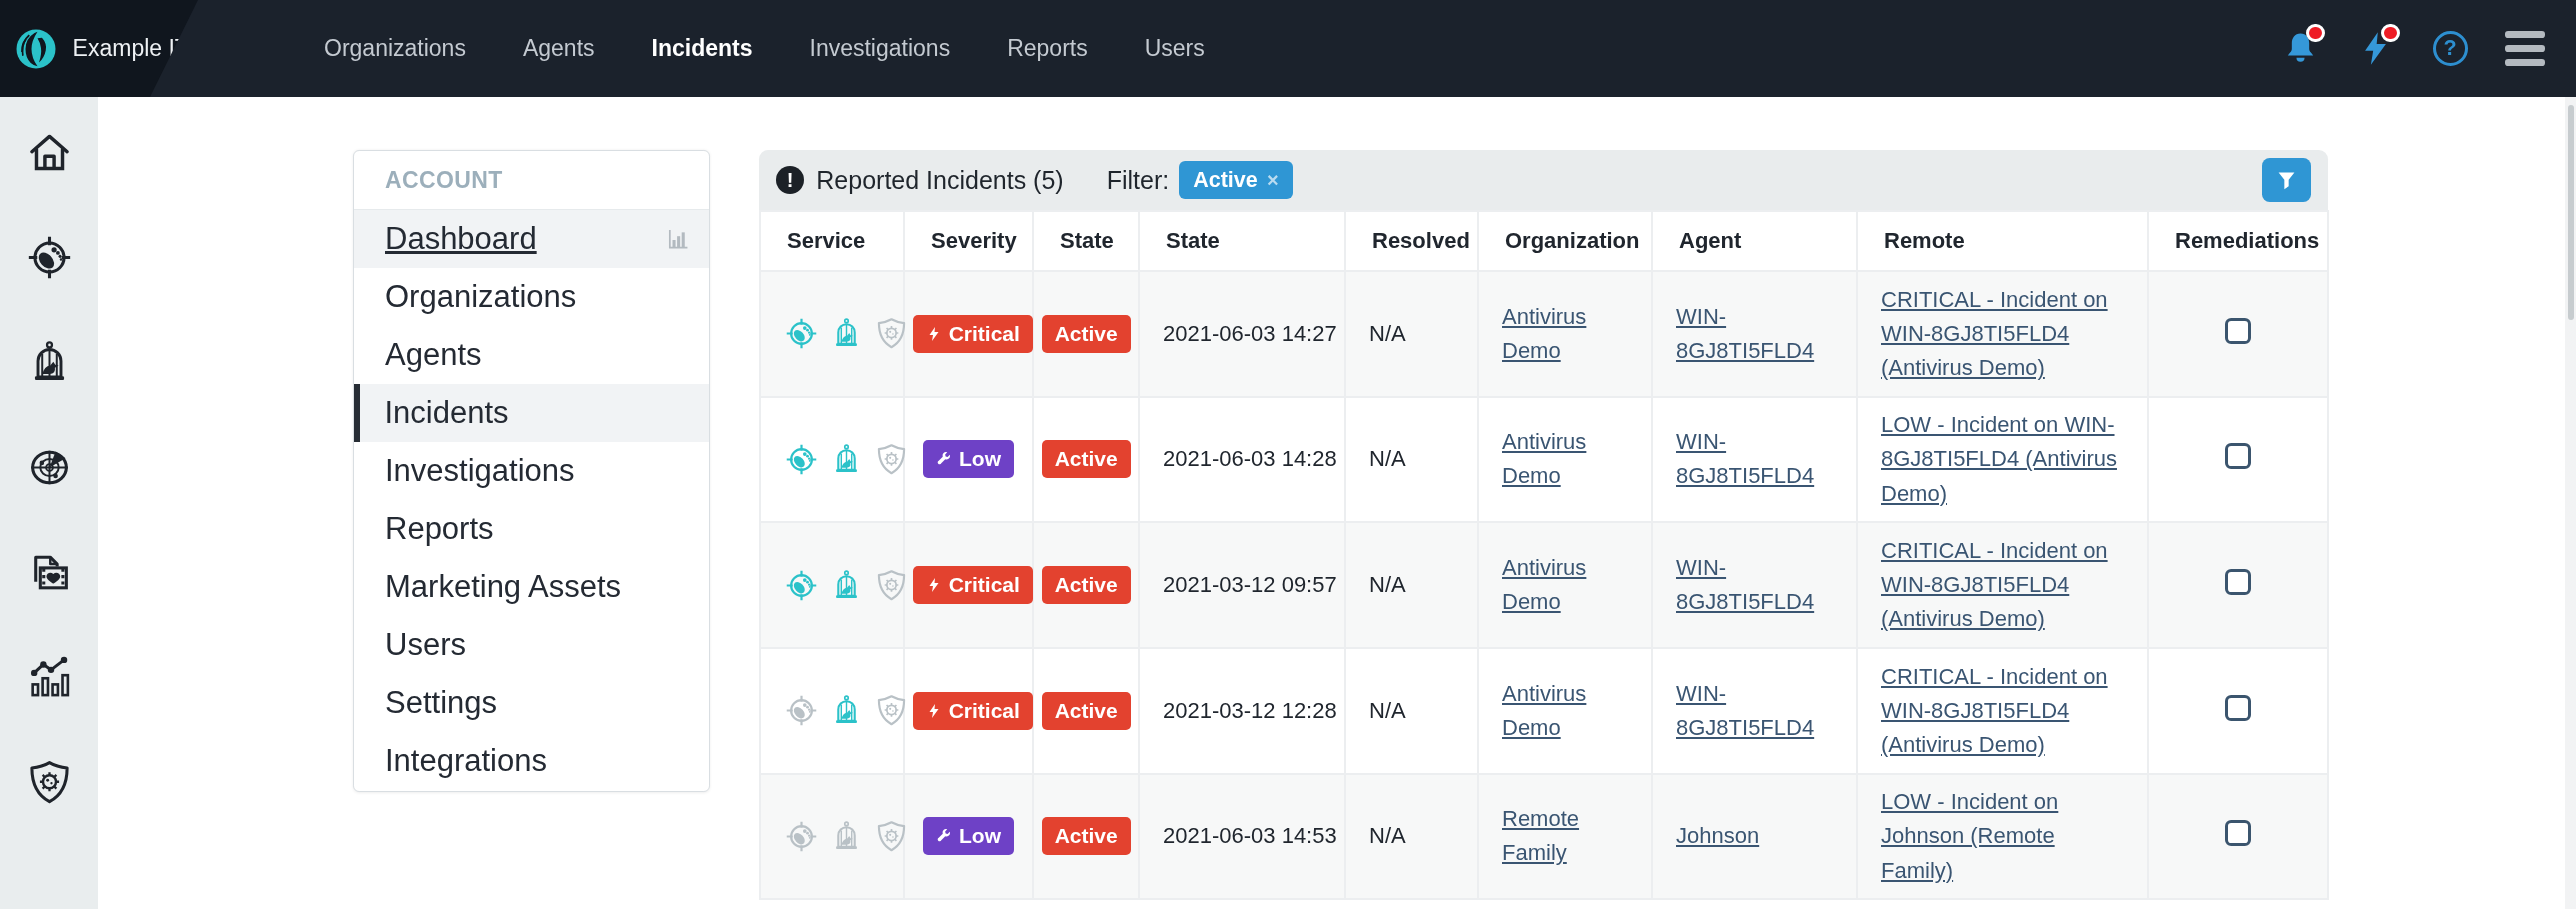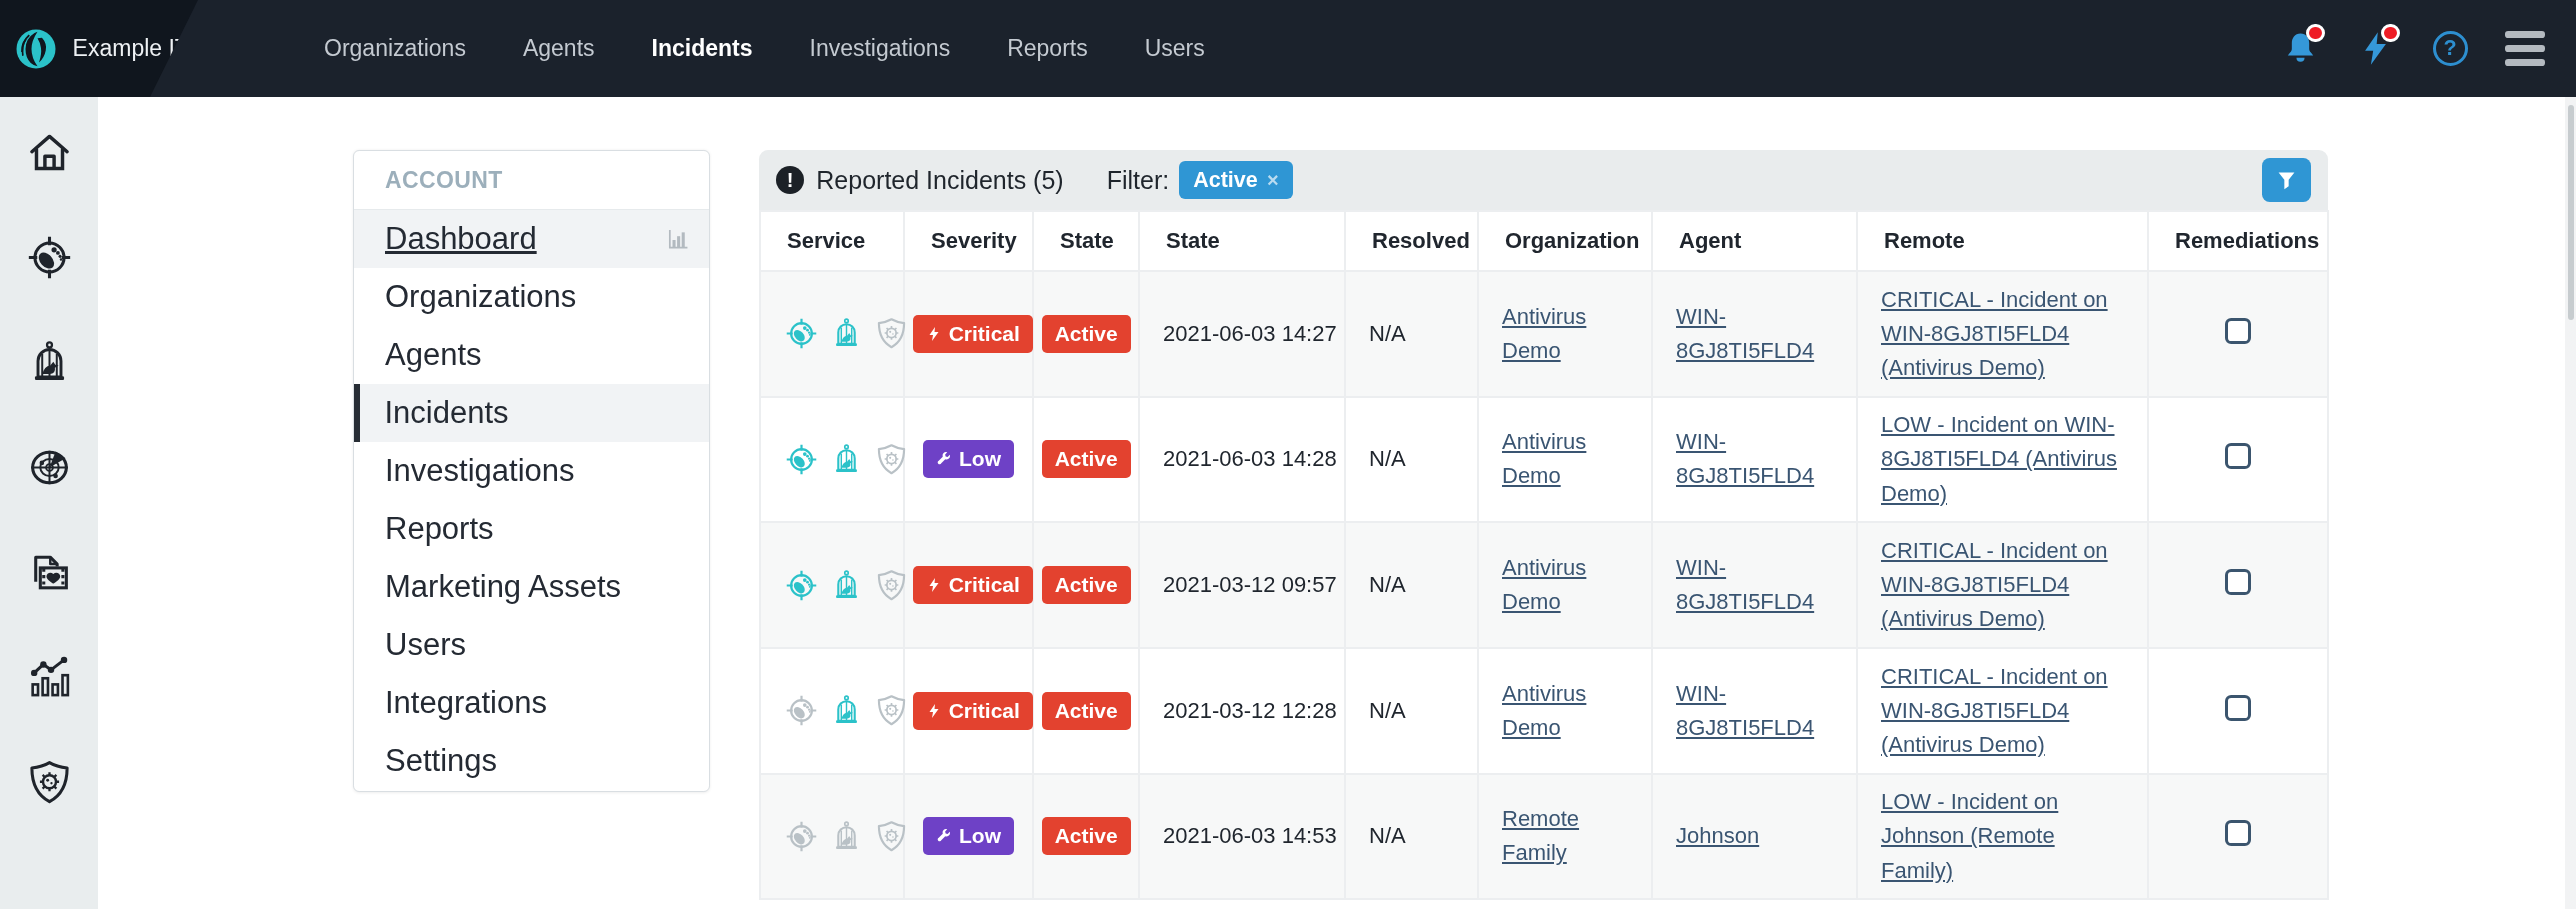--- a/index.html
+++ b/index.html
@@ -275,24 +275,24 @@
     <div class="menu-item">
         <span>Reports</span>
       </div>
     <div class="menu-item">
         <span>Marketing Assets</span>
       </div>
     <div class="menu-item">
         <span>Users</span>
       </div>
     <div class="menu-item">
+        <span>Settings</span>
+      </div>
+    <div class="menu-item">
         <span>Integrations</span>
-      </div>
-    <div class="menu-item">
-        <span>Settings</span>
       </div>
   </section>
 
   <section class="panel">
     <div class="panel-head">
       <span class="alert-ic">!</span>
       <span class="panel-title">Reported Incidents (5)</span>
       <span class="filter-label">Filter:</span>
       <span class="filter-chip">
         <span class="chip-label">Active</span>

